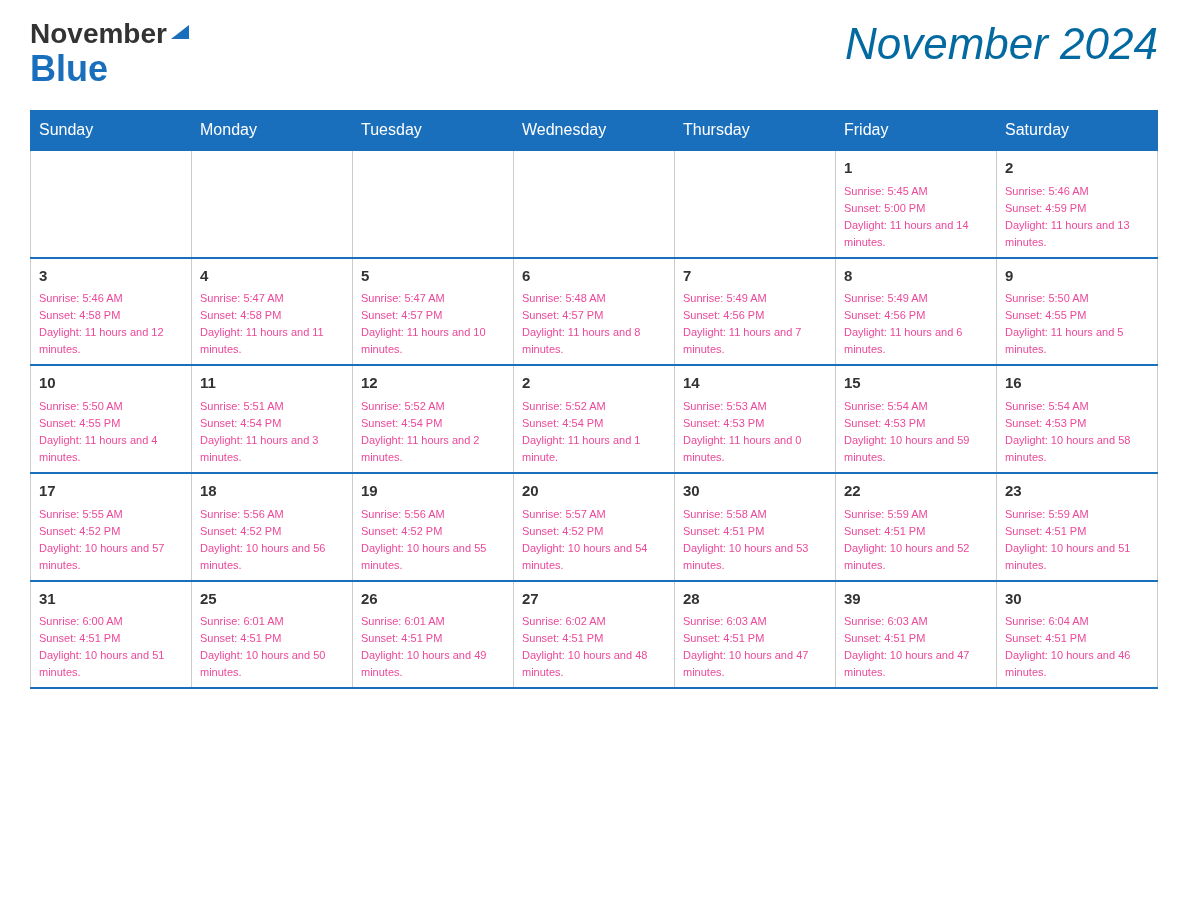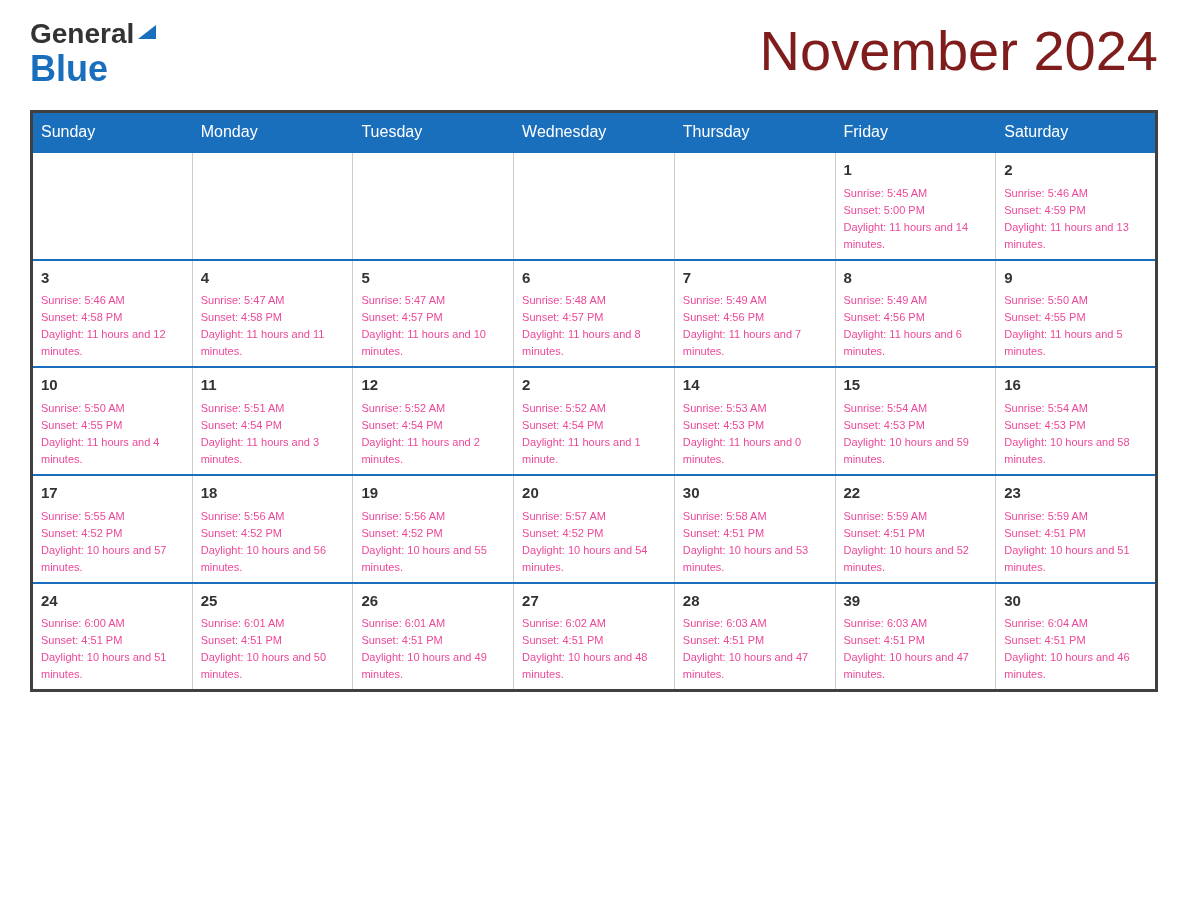--- a/index.html
+++ b/index.html
@@ -27,34 +27,35 @@
     }
     .logo-blue {
       color: #1a6fbd;
       font-size: 36px;
       font-weight: bold;
     }
     .title-section {
       text-align: right;
     }
     .month-title {
-      font-size: 56px;
+      font-size: 44px;
       font-weight: normal;
-      color: #7f1d1d;
+      color: #0369a1;
       line-height: 1.1;
+      font-style: italic;
     }
     .location-title {
       font-size: 22px;
       color: #444;
       font-weight: normal;
     }
     .calendar {
       width: 100%;
       border-collapse: collapse;
-      border: 3px solid #404040;
+      border: 1px solid #404040;
     }
     .calendar th {
       background-color: #1a6fbd;
       color: white;
       padding: 10px 8px;
       text-align: left;
       font-size: 16px;
       font-weight: normal;
       border: 1px solid #1a6fbd;
     }
@@ -84,21 +85,21 @@
       color: #ec4899;
       line-height: 1.55;
     }
   </style>
 </head>
 <body>
 
 <div class="header">
   <div class="logo">
     <div style="display:flex;align-items:center;">
-      <span class="logo-text">General</span>
+      <span class="logo-text">November</span>
       <svg width="22" height="22" viewBox="0 0 22 22" style="margin-left:2px;margin-top:-4px;">
         <polygon points="2,18 20,18 20,4" fill="#1a6fbd"></polygon>
       </svg>
     </div>
     <span class="logo-blue">Blue</span>
   </div>
   <div class="title-section">
     <div class="month-title">November 2024</div>
   </div>
 </div>
@@ -216,21 +217,21 @@
           <span class="day-number">22</span>
           <div class="sun-info">Sunrise: 5:59 AM<br>Sunset: 4:51 PM<br>Daylight: 10 hours and 52 minutes.</div>
         </td>
         <td>
           <span class="day-number">23</span>
           <div class="sun-info">Sunrise: 5:59 AM<br>Sunset: 4:51 PM<br>Daylight: 10 hours and 51 minutes.</div>
         </td>
       </tr>
       <tr>
         <td>
-          <span class="day-number">24</span>
+          <span class="day-number">31</span>
           <div class="sun-info">Sunrise: 6:00 AM<br>Sunset: 4:51 PM<br>Daylight: 10 hours and 51 minutes.</div>
         </td>
         <td>
           <span class="day-number">25</span>
           <div class="sun-info">Sunrise: 6:01 AM<br>Sunset: 4:51 PM<br>Daylight: 10 hours and 50 minutes.</div>
         </td>
         <td>
           <span class="day-number">26</span>
           <div class="sun-info">Sunrise: 6:01 AM<br>Sunset: 4:51 PM<br>Daylight: 10 hours and 49 minutes.</div>
         </td>

